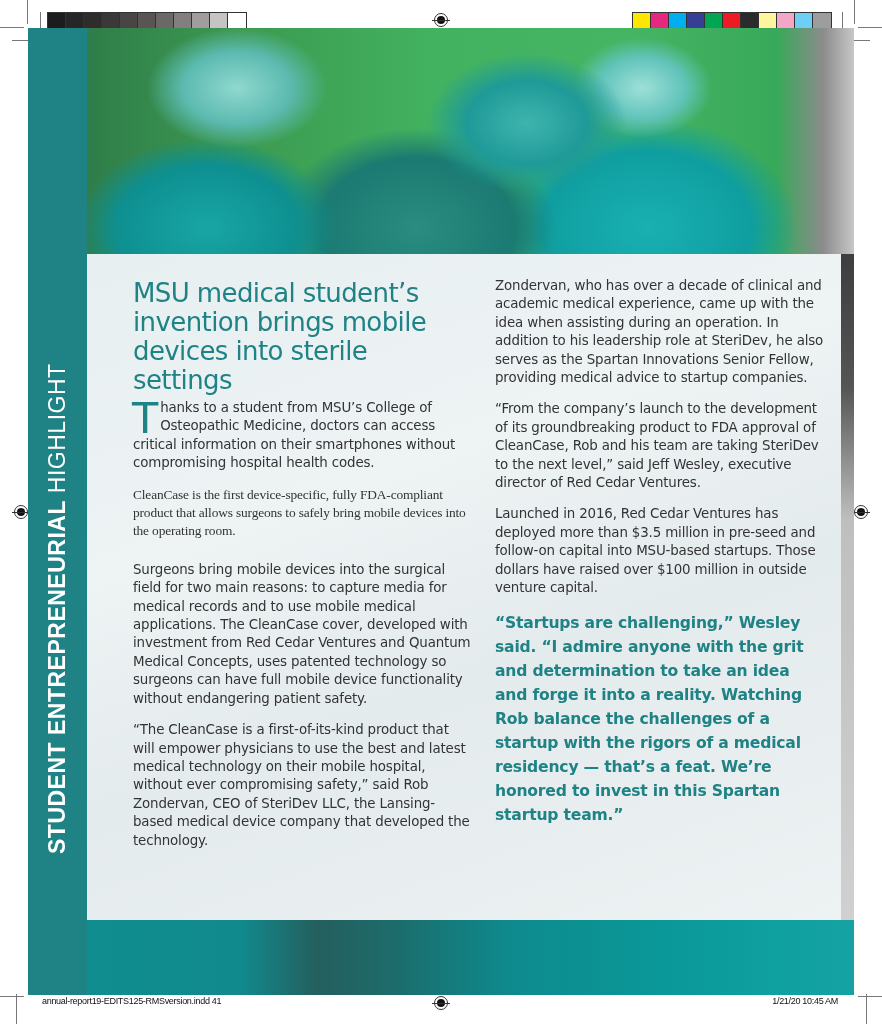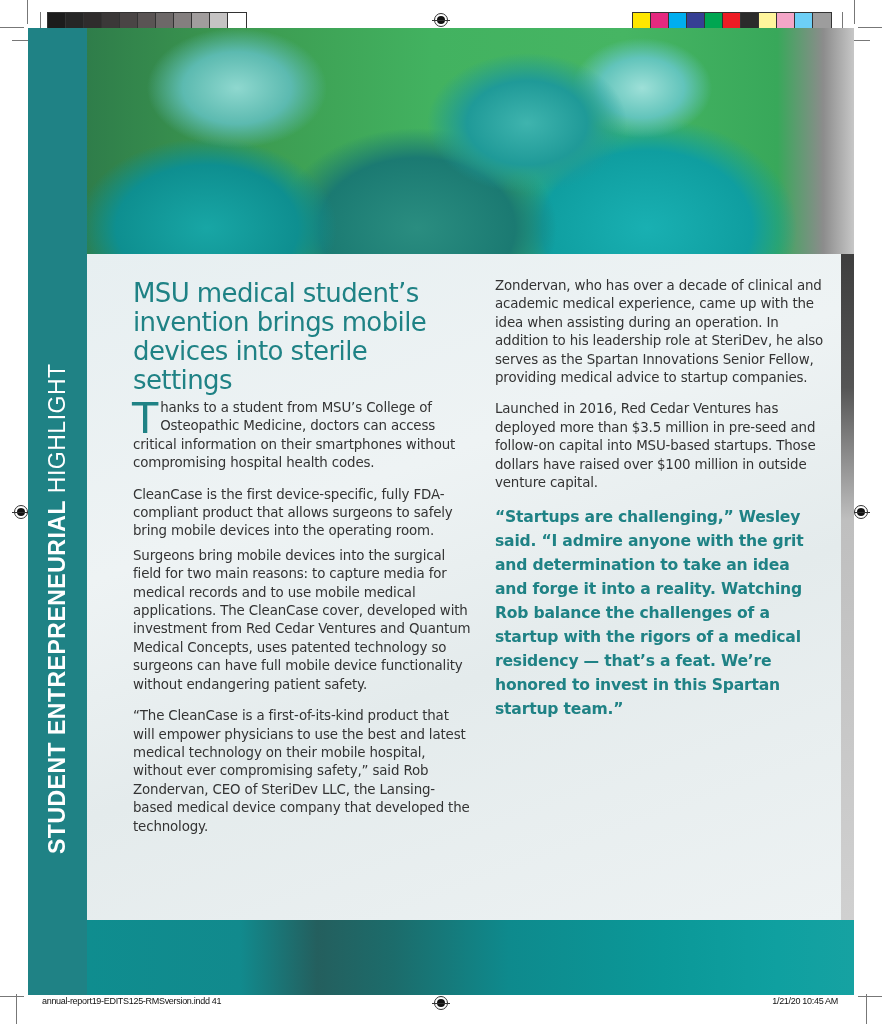--- a/index.html
+++ b/index.html
@@ -63,21 +63,21 @@
     .col-left { left: 46px; width: 340px; }
     .col-right { left: 408px; width: 330px; }
     .headline {
       margin: 25px 0 4px 0; color: #1f8285; font-family: "DejaVu Sans", sans-serif;
       font-weight: normal; font-size: 26px; line-height: 29px; letter-spacing: -0.6px;
     }
     p.body {
       margin: 0 0 13px 0; color: #333333; font-size: 13.4px; line-height: 18.4px;
       font-family: "DejaVu Sans", sans-serif; letter-spacing: -0.15px;
     }
-    p.body.gap { margin-bottom: 6px; }
+    p.body.gap { margin-bottom: 20px; font-family: Liberation Serif, serif; }
     .dropcap {
       float: left; color: #1f8285; font-size: 43px; line-height: 34px; margin: 2px 2px 0 -1px;
       font-family: "DejaVu Sans", sans-serif; font-weight: normal;
     }
     p.quote {
       margin: 4px 0 0 0; color: #1f8285; font-weight: bold; font-size: 15.6px; line-height: 24px;
       font-family: "DejaVu Sans", sans-serif; letter-spacing: -0.2px;
     }
     .slug {
       position: absolute; top: 996px; font-family: "Liberation Sans", sans-serif; font-size: 9px;
@@ -148,20 +148,21 @@
       <h1 class="headline">MSU medical student’s invention brings mobile devices into sterile settings</h1>
       <p class="body">
         <span class="dropcap">T</span><span>hanks to a student from MSU’s College of Osteopathic Medicine, doctors can access critical information on their smartphones without compromising hospital health codes.</span>
       </p>
       <p class="body gap">CleanCase is the first device-specific, fully FDA-compliant product that allows surgeons to safely bring mobile devices into the operating room.</p>
       <p class="body">Surgeons bring mobile devices into the surgical field for two main reasons: to capture media for medical records and to use mobile medical applications. The CleanCase cover, developed with investment from Red Cedar Ventures and Quantum Medical Concepts, uses patented technology so surgeons can have full mobile device functionality without endangering patient safety.</p>
       <p class="body">“The CleanCase is a first-of-its-kind product that will empower physicians to use the best and latest medical technology on their mobile hospital, without ever compromising safety,” said Rob Zondervan, CEO of SteriDev LLC, the Lansing-based medical device company that developed the technology.</p>
     </div>
     <div class="col col-right">
       <p class="body" style="margin-top:23px;">Zondervan, who has over a decade of clinical and academic medical experience, came up with the idea when assisting during an operation. In addition to his leadership role at SteriDev, he also serves as the Spartan Innovations Senior Fellow, providing medical advice to startup companies.</p>
+      <p class="body">“From the company’s launch to the development of its groundbreaking product to FDA approval of CleanCase, Rob and his team are taking SteriDev to the next level,” said Jeff Wesley, executive director of Red Cedar Ventures.</p>
       <p class="body">Launched in 2016, Red Cedar Ventures has deployed more than $3.5 million in pre-seed and follow-on capital into MSU-based startups. Those dollars have raised over $100 million in outside venture capital.</p>
       <p class="quote">“Startups are challenging,” Wesley said. “I admire anyone with the grit and determination to take an idea and forge it into a reality. Watching Rob balance the challenges of a startup with the rigors of a medical residency — that’s a feat. We’re honored to invest in this Spartan startup team.”</p>
     </div>
   </div>
 
   <div class="photo-bottom"></div>
 </div>
 
 <div class="slug" style="left:42px;">annual-report19-EDITS125-RMSversion.indd   41</div>
 <div class="slug" style="right:44px;">1/21/20   10:45 AM</div>

